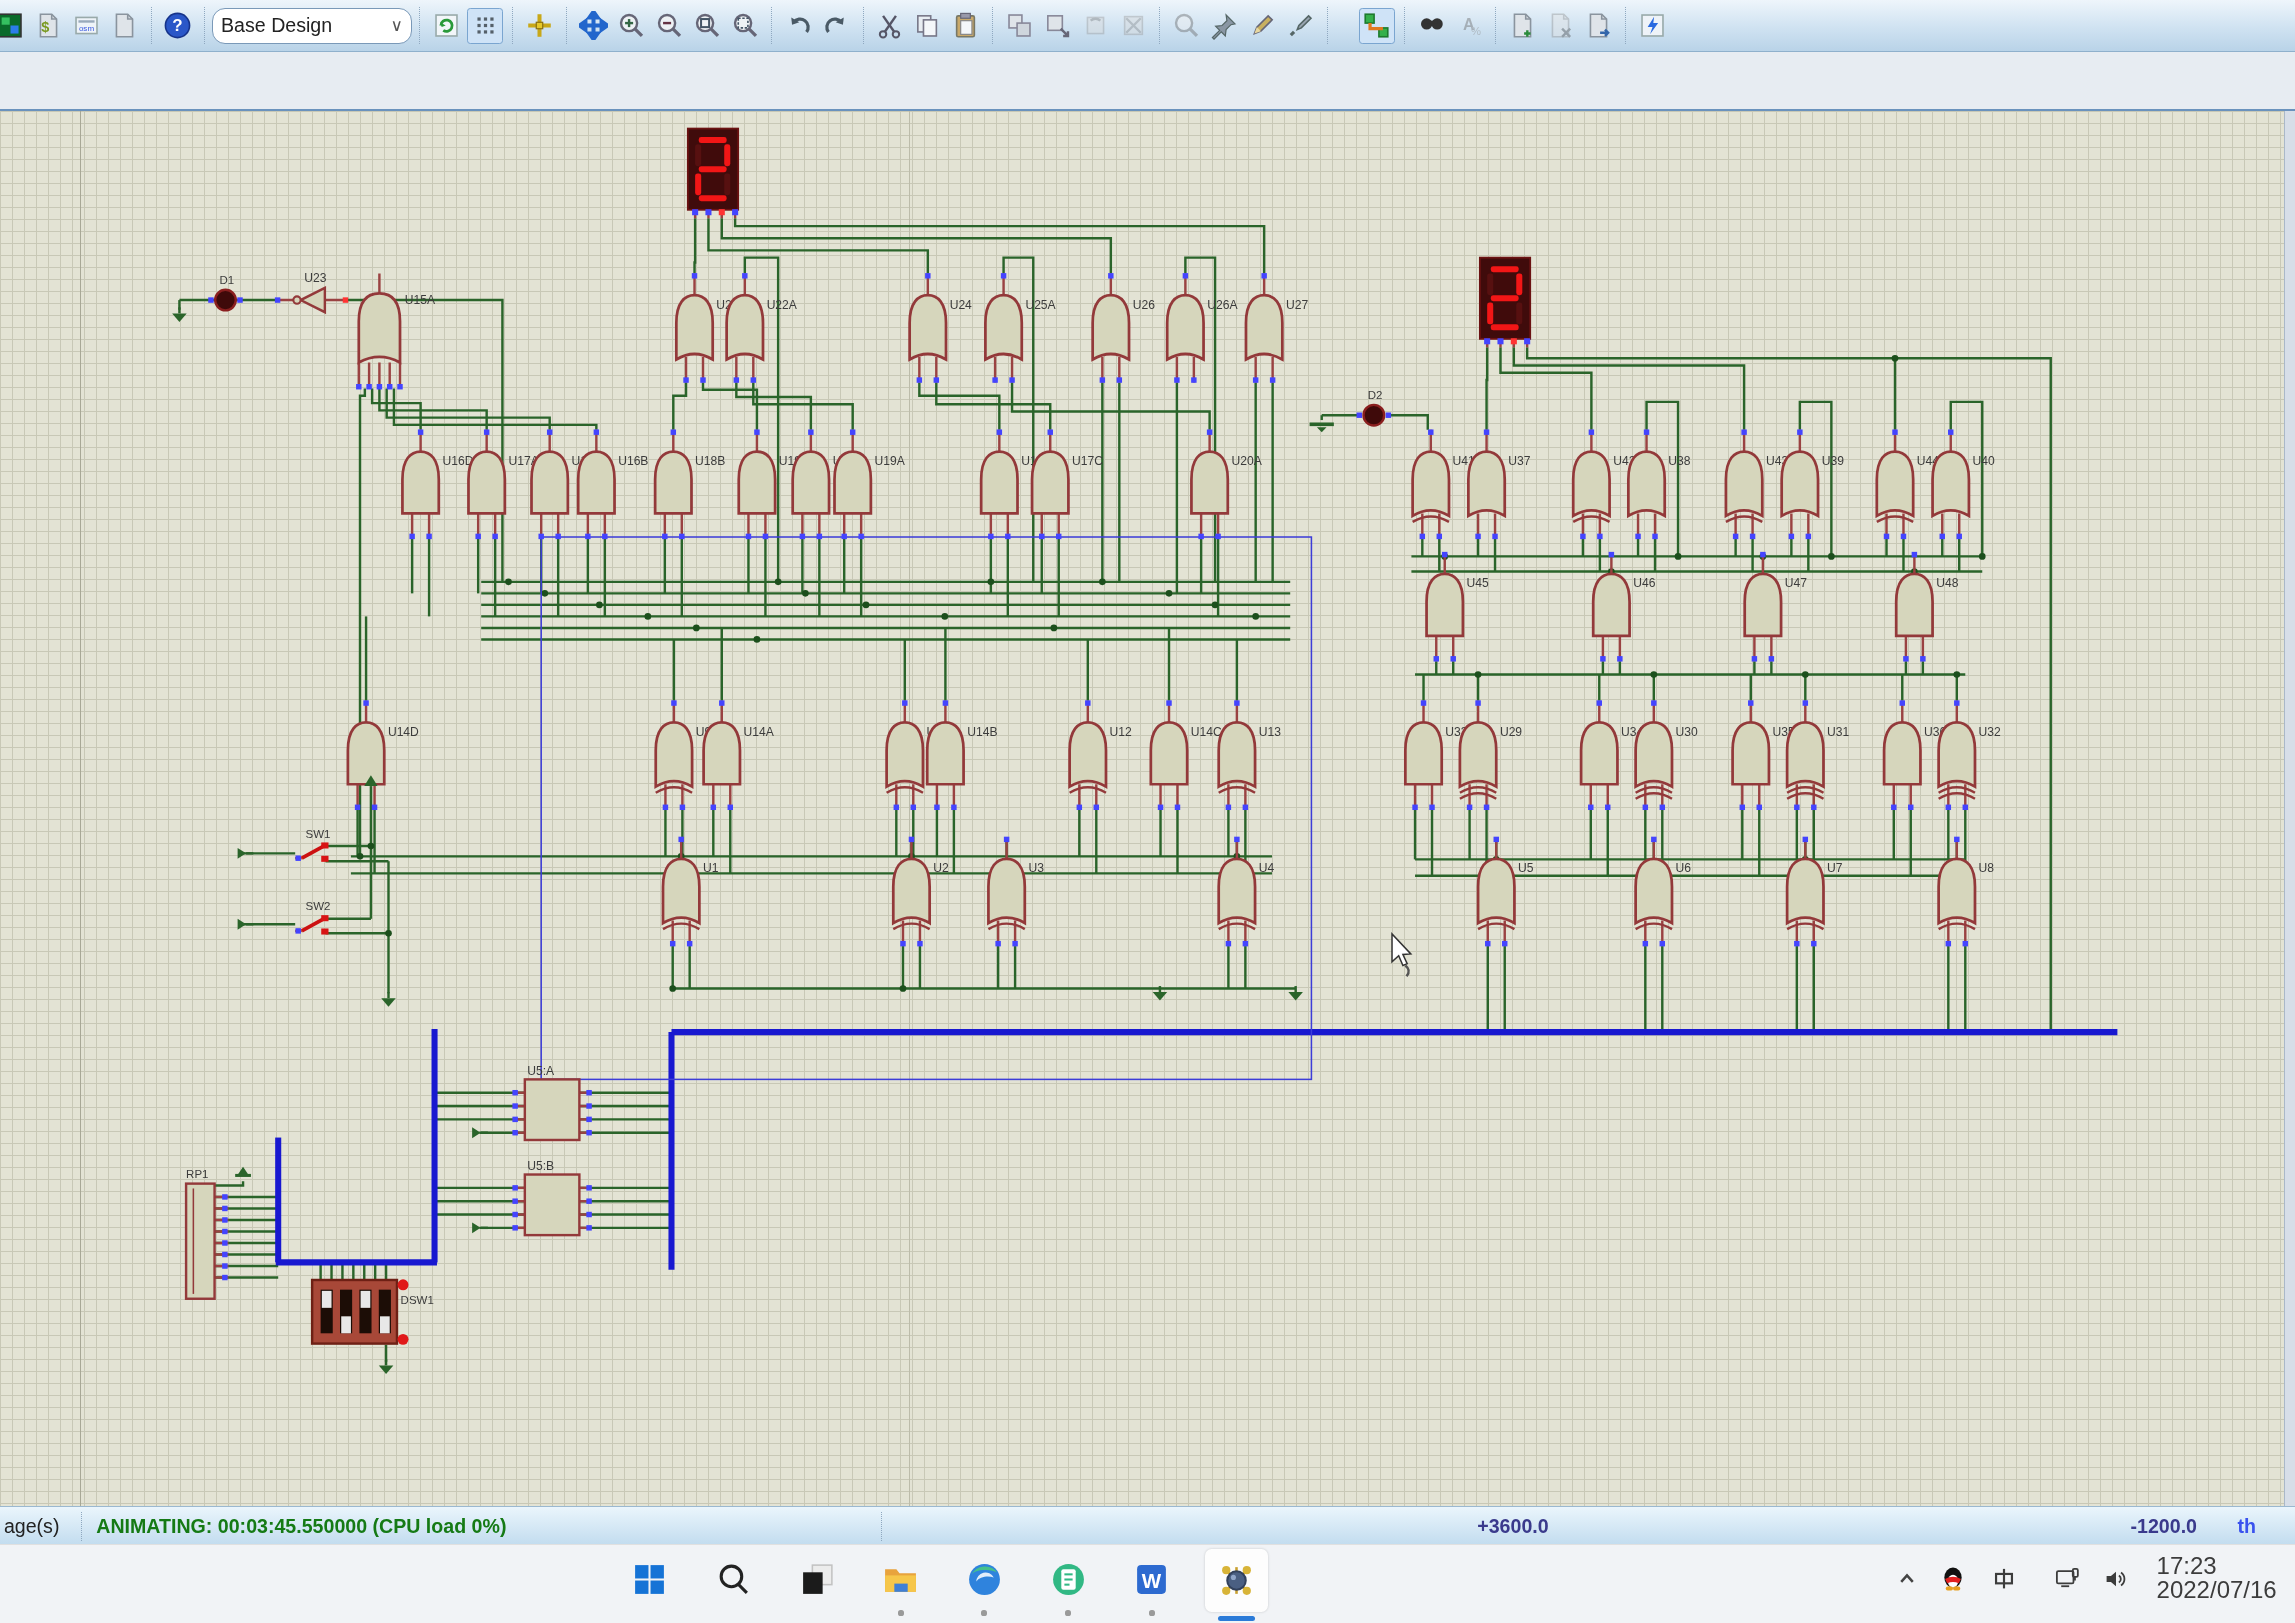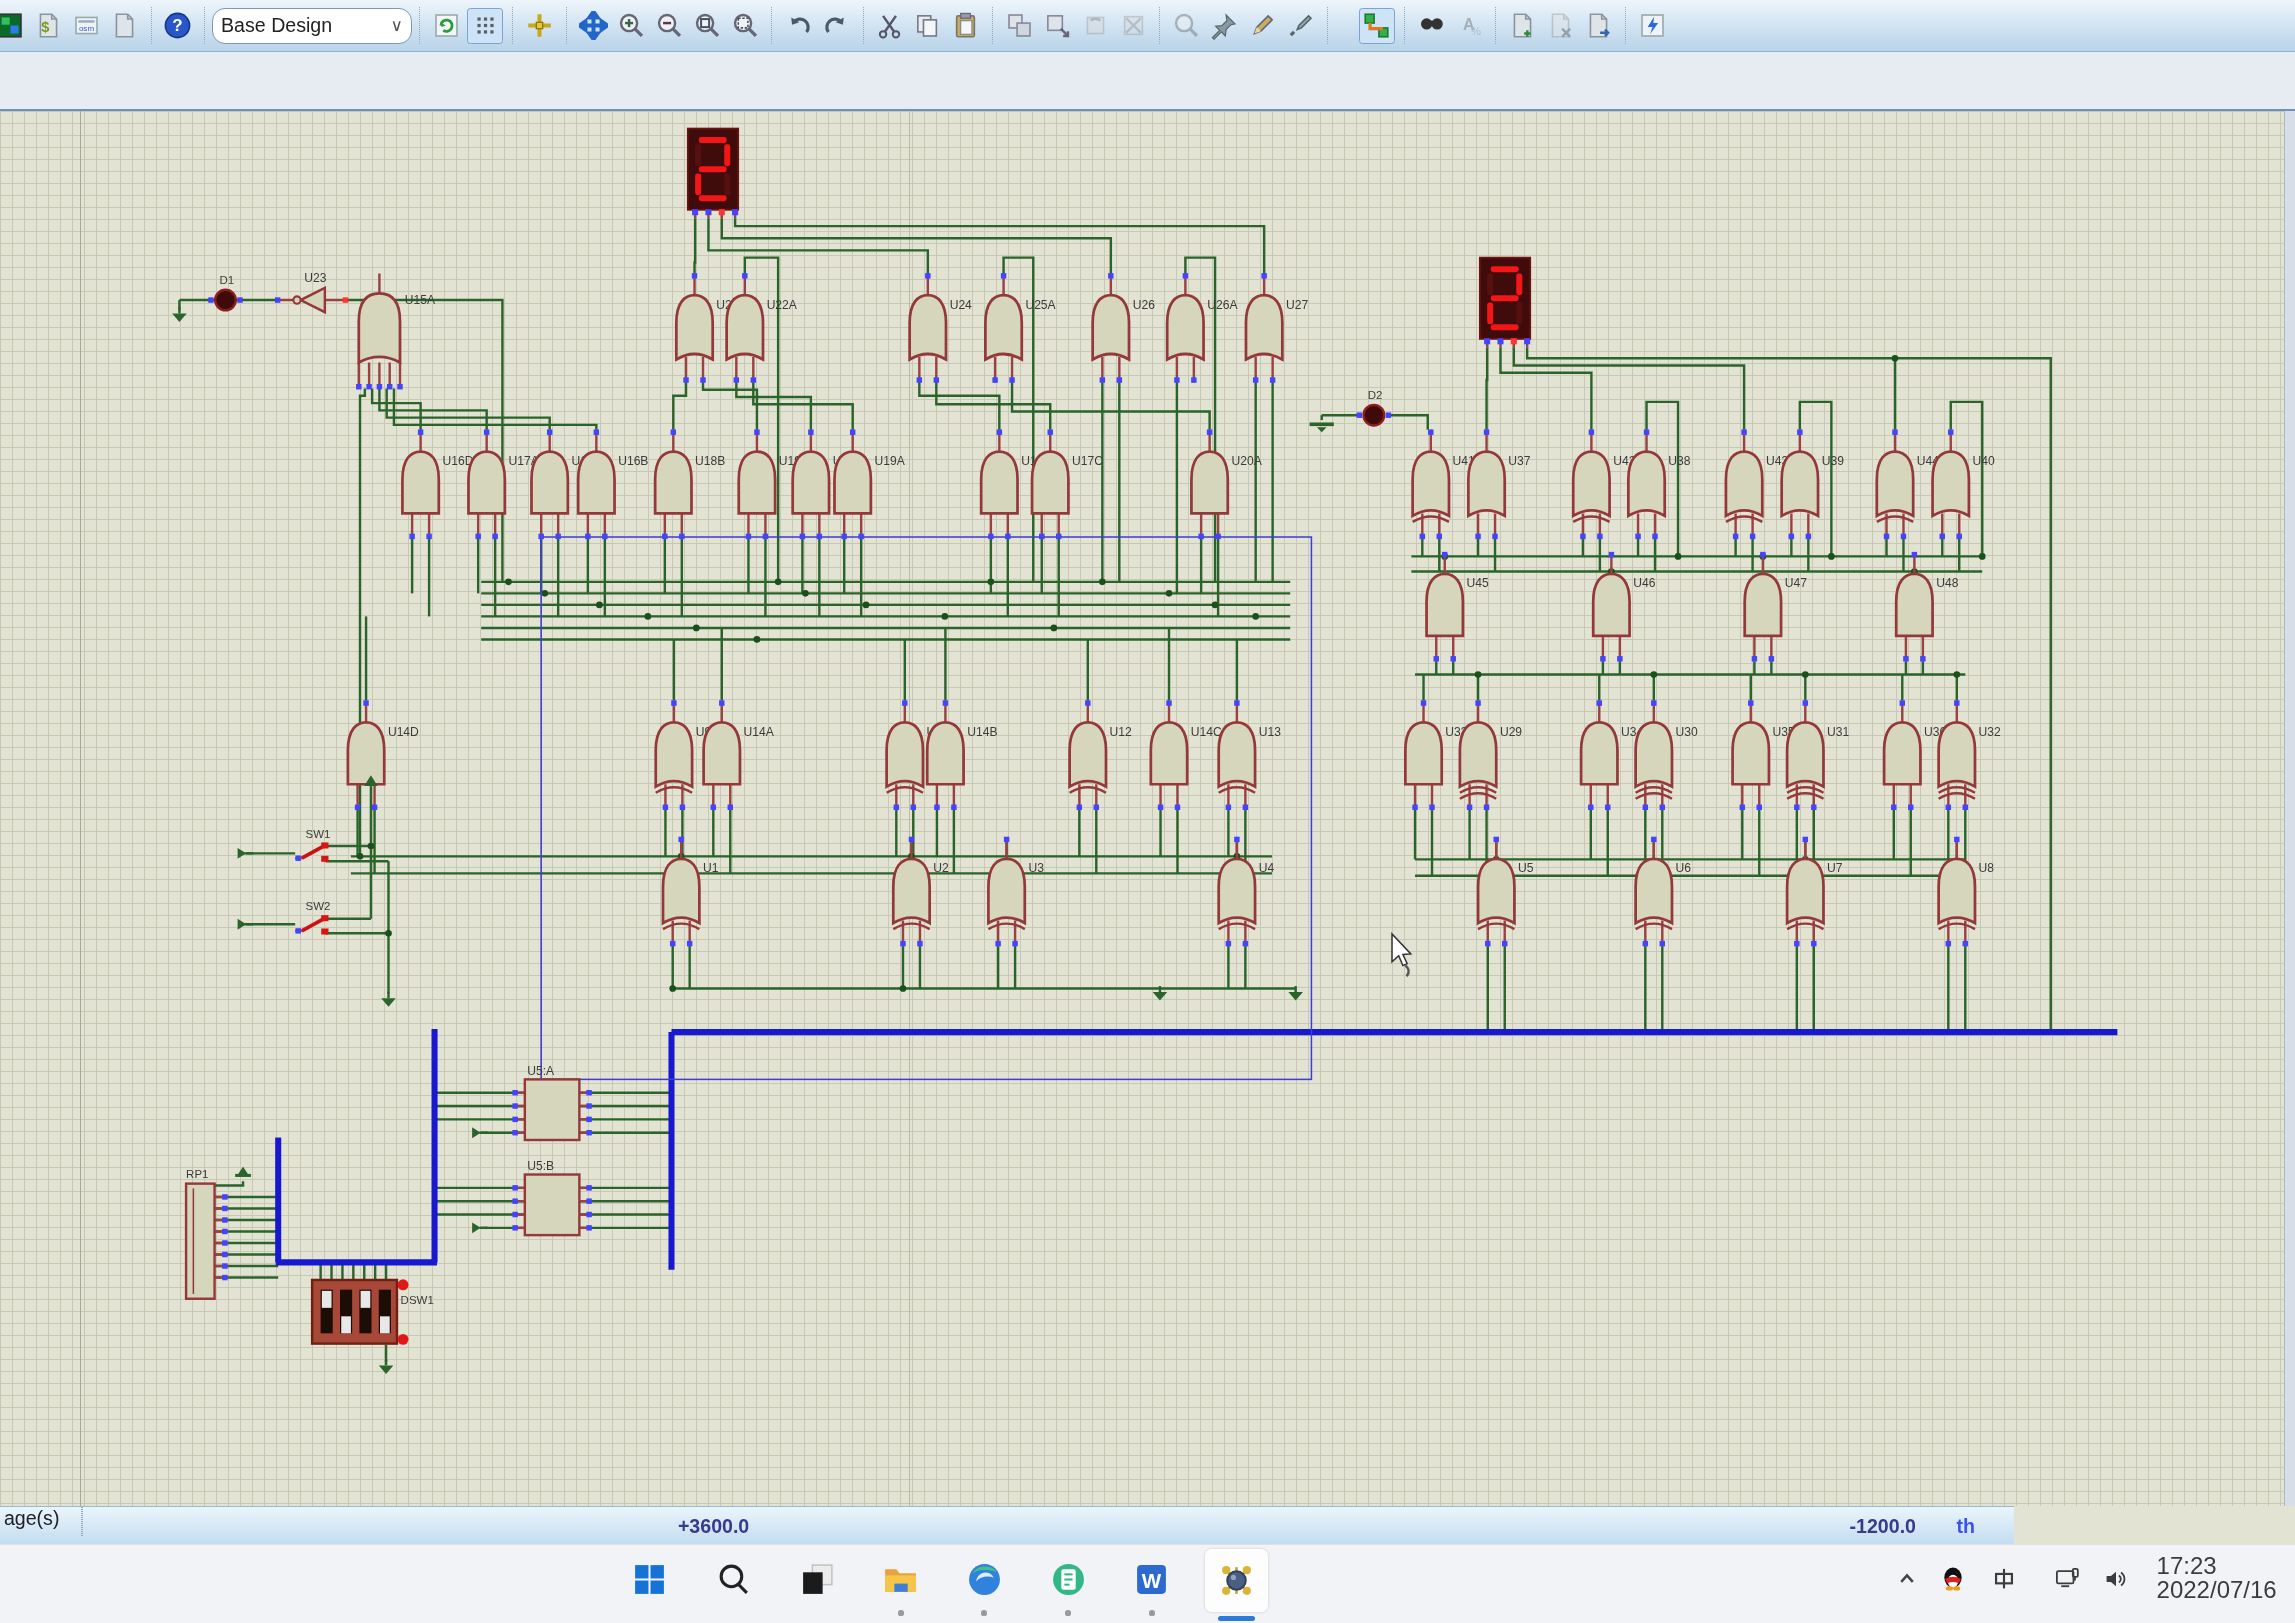--- a/index.html
+++ b/index.html
@@ -27,23 +27,23 @@
     background-color:#e3e3d4;
     background-image:linear-gradient(#c8c8b6 0.7px, transparent 0.7px),
                      linear-gradient(90deg,#c8c8b6 0.7px, transparent 0.7px);
     background-size:12px 12px;}
   #sheetline1{position:absolute;left:80px;top:0;width:1.3px;height:1395px;background:#a8a896;}
   #sheetline2{position:absolute;left:909px;top:0;width:1.3px;height:1395px;background:#bcbcaa;}
   #rightstrip{position:absolute;right:0;top:0;width:10.5px;height:1395px;background:#d7dee8;
     border-left:1.3px solid #aab8c8;}
   #cv{position:absolute;left:0;top:0;}
   
-  #statusbar{position:absolute;left:0;top:1506px;width:2014px;height:38px;
+  #statusbar{position:absolute;left:0;top:1506px;width:2295px;height:38px;
     background:linear-gradient(#eaf5fc,#c2dcef);border-top:0.7px solid #9ab8d0;
-    display:flex;font-size:19.6px;}
+    display:flex;align-items:center;font-size:19.6px;}
   .sb-sep{width:0;height:29px;border-left:1.3px dotted #8fa8c0;}
   #sb-left{width:77px;color:#222;padding-left:3.9px;overflow:hidden;white-space:nowrap;}
   #sb-msg{flex:0 0 785px;color:#157a15;font-weight:600;padding-left:14.4px;white-space:nowrap;}
   #sb-rest{position:relative;flex:1;height:100%;}
   #sb-x{position:absolute;left:595px;top:7.9px;color:#3a3a8c;font-weight:600;}
   #sb-y{position:absolute;right:98px;top:7.9px;color:#3a3a8c;font-weight:600;}
   #sb-th{position:absolute;right:39px;top:7.9px;color:#3a52ee;font-weight:700;margin-left:32px;}
   
   #taskbar{position:absolute;left:0;top:1544px;width:2295px;height:80px;background:#f1f3f6;
     border-top:0.7px solid #e0e0e0;}
@@ -1281,20 +1281,21 @@
             <path d="M22,52 q10,8 2,18" fill="none" stroke="#555" stroke-width="4"></path>
           </g>
         </g>
       </svg>
     <div id="rightstrip"></div>
   </div>
 
   <div id="statusbar">
     <div id="sb-left">age(s)</div>
     <div class="sb-sep"></div>
+    <div id="sb-msg">ANIMATING: 00:03:45.550000 (CPU load 0%)</div>
     <div class="sb-sep"></div>
     <div id="sb-rest">
       <span id="sb-x">+3600.0</span>
       <span id="sb-y">-1200.0</span>
       <span id="sb-th">th</span>
     </div>
   </div>
 
   <div id="taskbar">
     <div id="clock">

